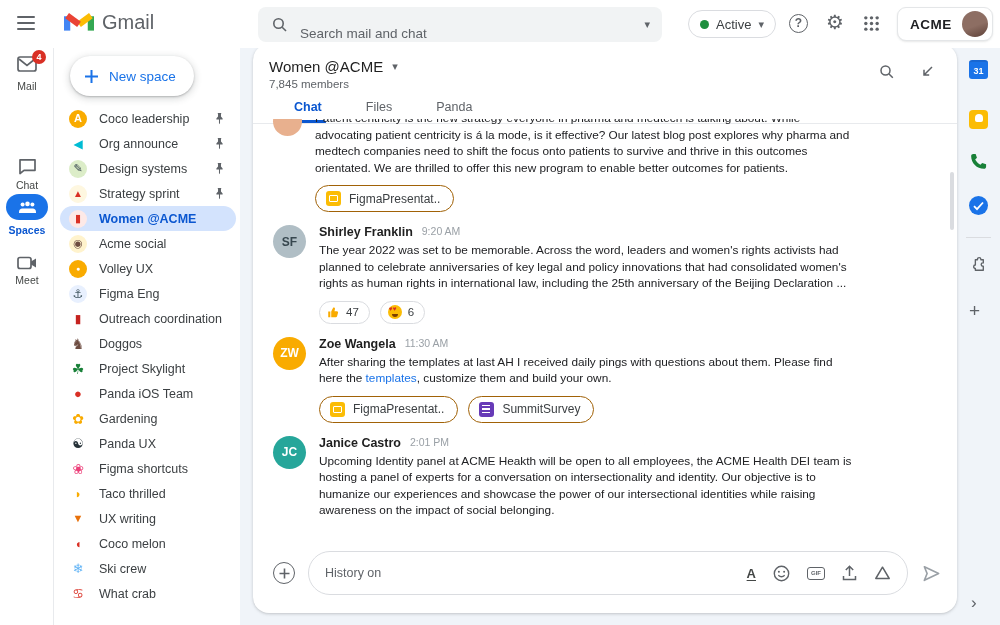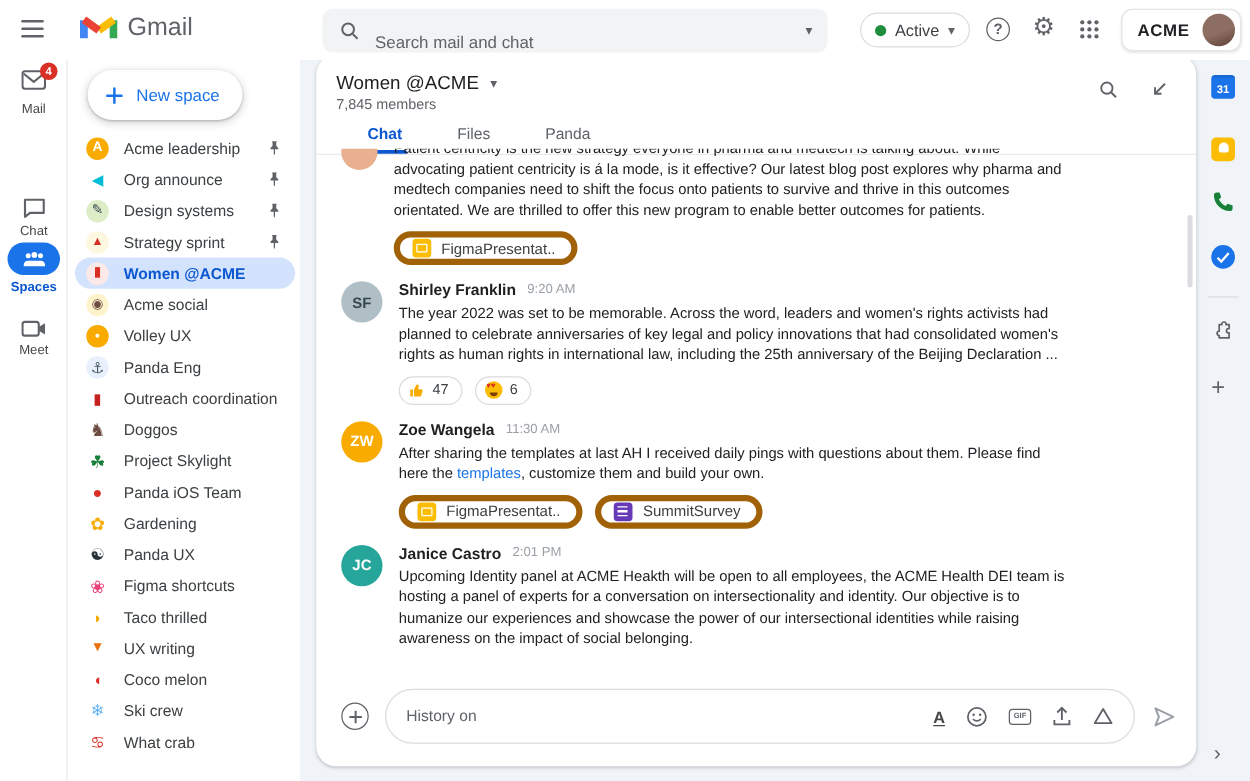--- a/index.html
+++ b/index.html
@@ -100,21 +100,21 @@
   .av-1 { background:#b0bec5; color:#37474f; }
   .av-2 { background:#f9ab00; }
   .av-3 { background:#26a69a; }
   .m-body { min-width:0; }
   .m-name-row { display:flex; align-items:flex-start; gap:9px; }
   .m-name { font-size:12.5px; font-weight:700; color:#1f1f1f; }
   .m-time { font-size:10.5px; color:#9aa0a6; }
   .m-text { font-size:11.8px; line-height:16.5px; color:#202124; width:540px; margin-top:3px; }
   .m-link { color:#1a73e8; cursor:pointer; }
   .chips { display:flex; gap:10px; margin-top:9px; }
-  .chip { height:27px; border:5px solid #a16207; border-radius:14px; background:#fff; display:flex; align-items:center; gap:8px; padding:0 13px 0 10px; cursor:pointer; }
+  .chip { height:27px; border:1px solid #a16207; border-radius:14px; background:#fff; display:flex; align-items:center; gap:8px; padding:0 13px 0 10px; cursor:pointer; }
   .chip-label { font-size:12px; font-weight:500; color:#3c4043; }
   .slides-icon { width:15px; height:15px; background:#fbbc04; border-radius:3px; display:flex; align-items:center; justify-content:center; }
   .slides-icon i { display:block; width:9px; height:7px; border:1.6px solid #fff; border-radius:1px; }
   .forms-icon { width:15px; height:15px; background:#673ab7; border-radius:3px; display:flex; flex-direction:column; justify-content:center; gap:2px; padding-left:3px; }
   .forms-icon i { display:block; width:8px; height:1.5px; background:#fff; }
   .reactions { display:flex; gap:10px; margin-top:9px; }
   .react { height:23px; border:1px solid #dadce0; border-radius:12px; display:flex; align-items:center; gap:6px; padding:0 10px 0 7px; cursor:pointer; background:#fff; }
   .react-count { font-size:11.5px; color:#3c4043; }
   .heart-eyes { width:14px; height:14px; border-radius:50%; background:#fbbc04; position:relative; overflow:hidden; }
   .heart-eyes b { position:absolute; top:0px; left:1px; font-size:6.5px; color:#d93025; letter-spacing:0; line-height:8px; }
@@ -228,21 +228,21 @@
   <div class="new-space-btn">
     <svg width="15" height="15" viewBox="0 0 15 15">
       <path d="M7.5 1 V14 M1 7.5 H14" stroke="#1a73e8" stroke-width="2"></path>
     </svg>
     <span class="new-space-label">New space</span>
   </div>
   <div class="space-list">
 
     <div class="space-row">
       <span class="sico sico-0">A</span>
-      <span class="space-label">Acme leadership</span>
+      <span class="space-label">Coco leadership</span>
       <svg class="pin" width="13" height="13" viewBox="0 0 15 15">
           <path d="M9.7 1.2 5.3 1.2 5.8 2.4 5.8 5.2 3.9 7.4 3.9 8.6 6.9 8.6 6.9 12.6 7.5 14 8.1 12.6 8.1 8.6 11.1 8.6 11.1 7.4 9.2 5.2 9.2 2.4 Z" fill="#5f6368"></path>
         </svg>
     </div>
     <div class="space-row">
       <span class="sico sico-1">◀</span>
       <span class="space-label">Org announce</span>
       <svg class="pin" width="13" height="13" viewBox="0 0 15 15">
           <path d="M9.7 1.2 5.3 1.2 5.8 2.4 5.8 5.2 3.9 7.4 3.9 8.6 6.9 8.6 6.9 12.6 7.5 14 8.1 12.6 8.1 8.6 11.1 8.6 11.1 7.4 9.2 5.2 9.2 2.4 Z" fill="#5f6368"></path>
         </svg>
@@ -268,21 +268,21 @@
     <div class="space-row">
       <span class="sico sico-5">◉</span>
       <span class="space-label">Acme social</span>
     </div>
     <div class="space-row">
       <span class="sico sico-6">●</span>
       <span class="space-label">Volley UX</span>
     </div>
     <div class="space-row">
       <span class="sico sico-7">⚓</span>
-      <span class="space-label">Panda Eng</span>
+      <span class="space-label">Figma Eng</span>
     </div>
     <div class="space-row">
       <span class="sico sico-8">▮</span>
       <span class="space-label">Outreach coordination</span>
     </div>
     <div class="space-row">
       <span class="sico sico-9">♞</span>
       <span class="space-label">Doggos</span>
     </div>
     <div class="space-row">

